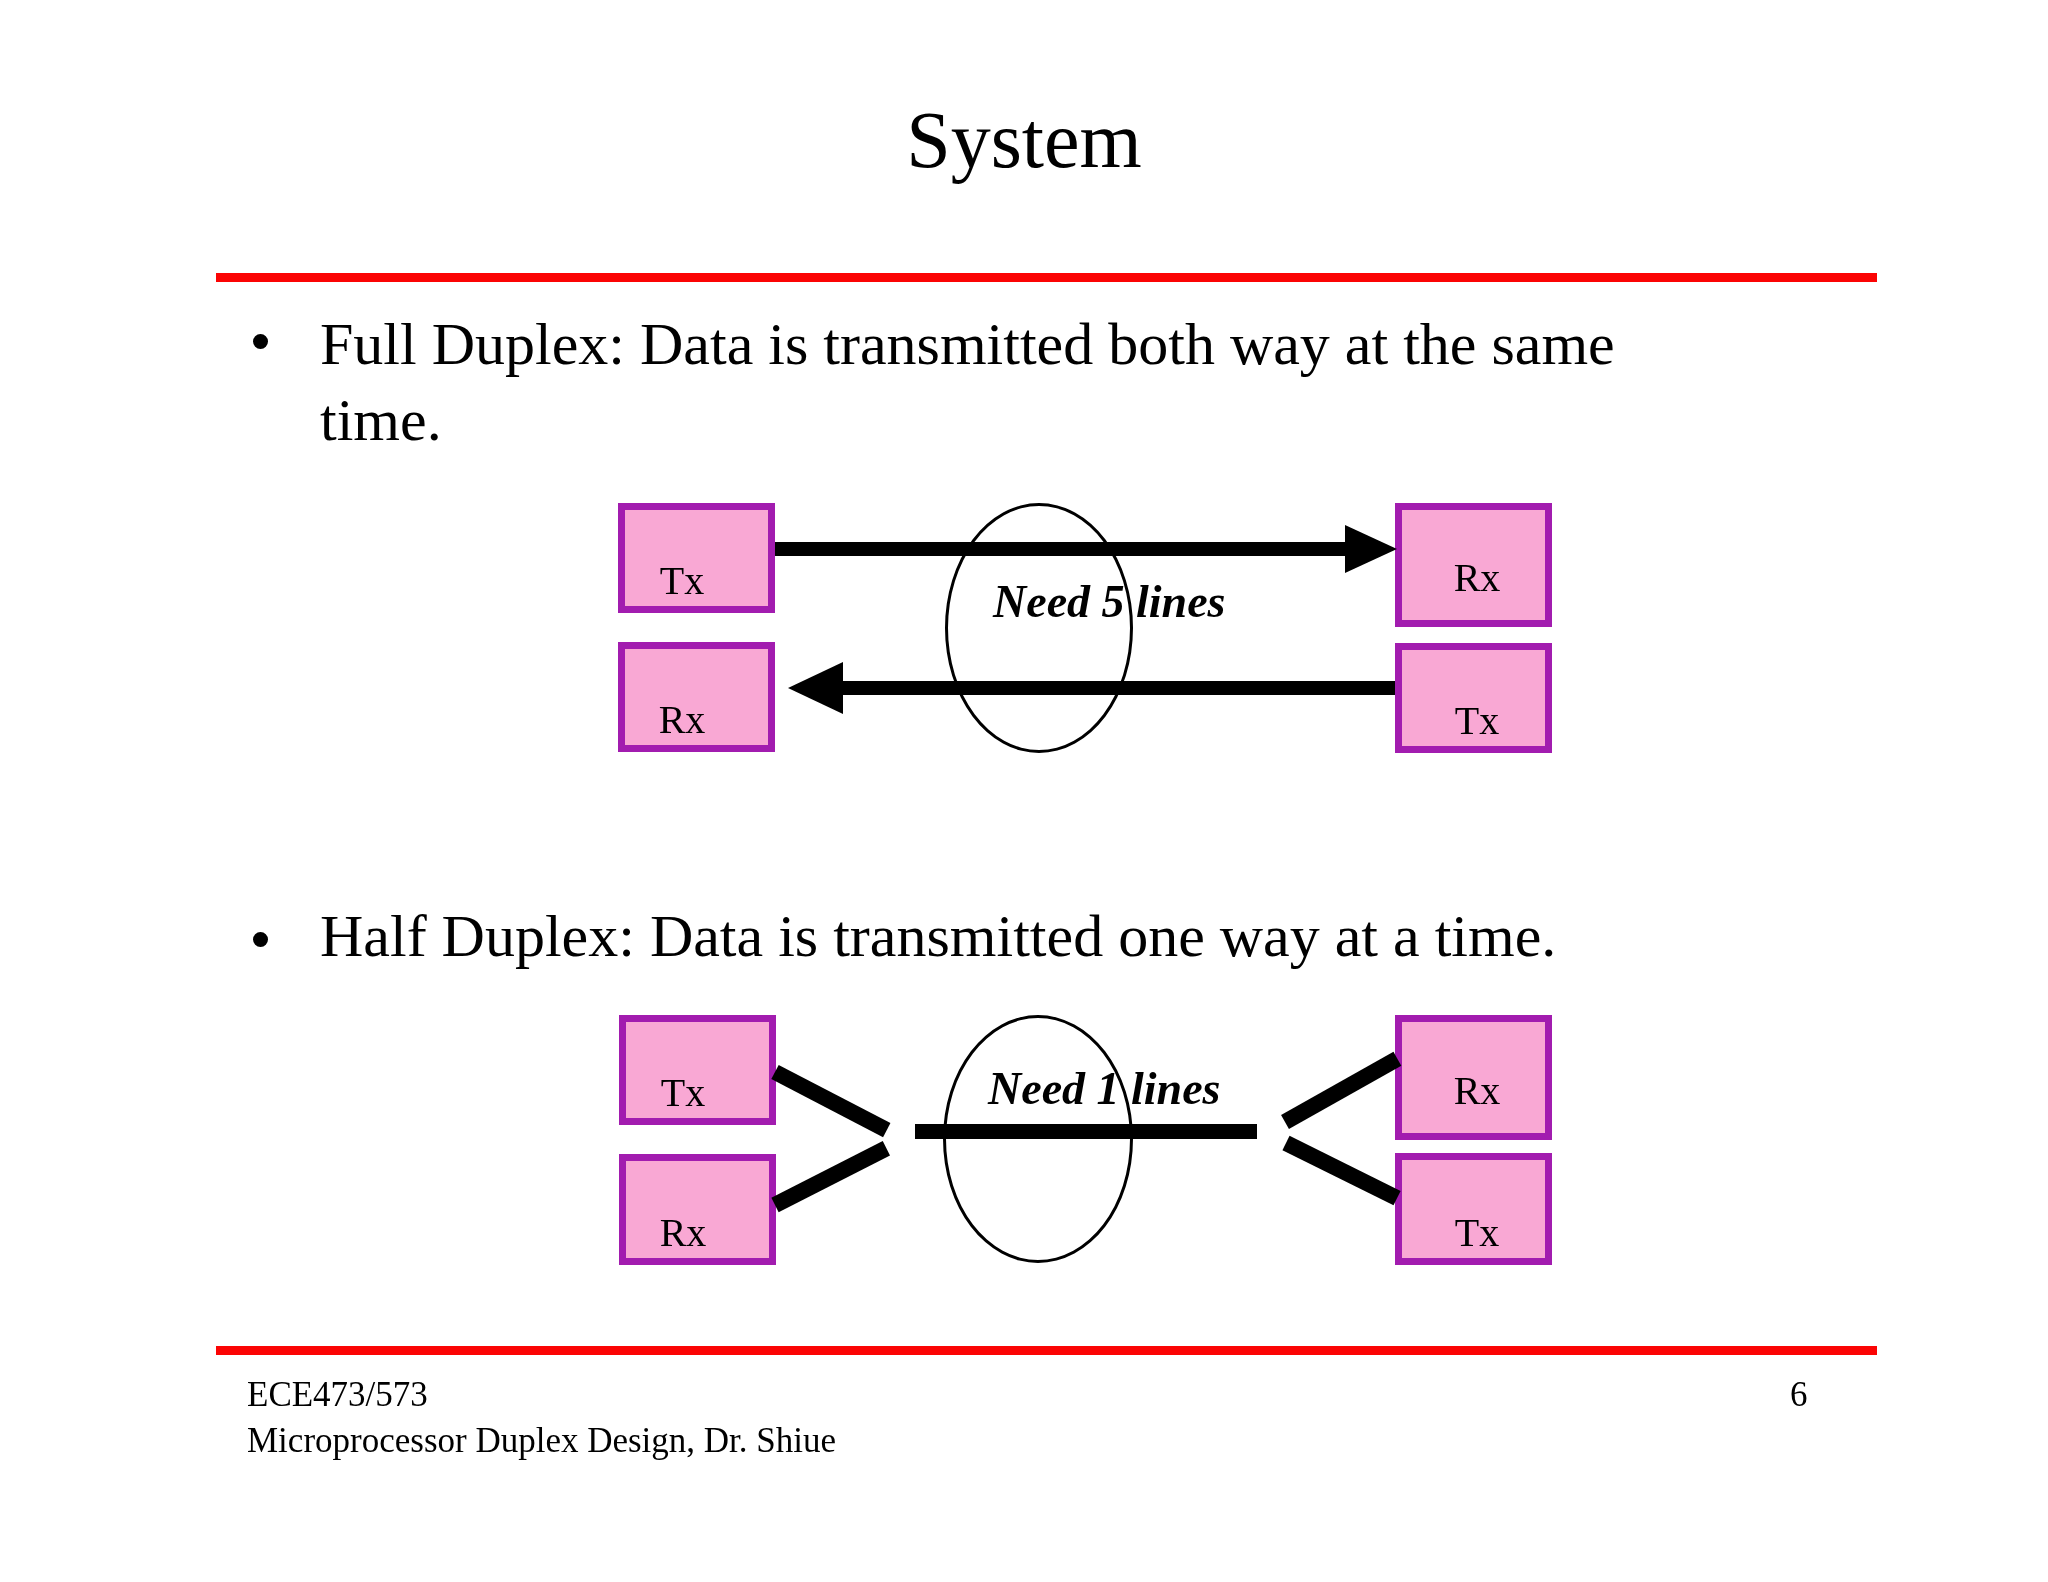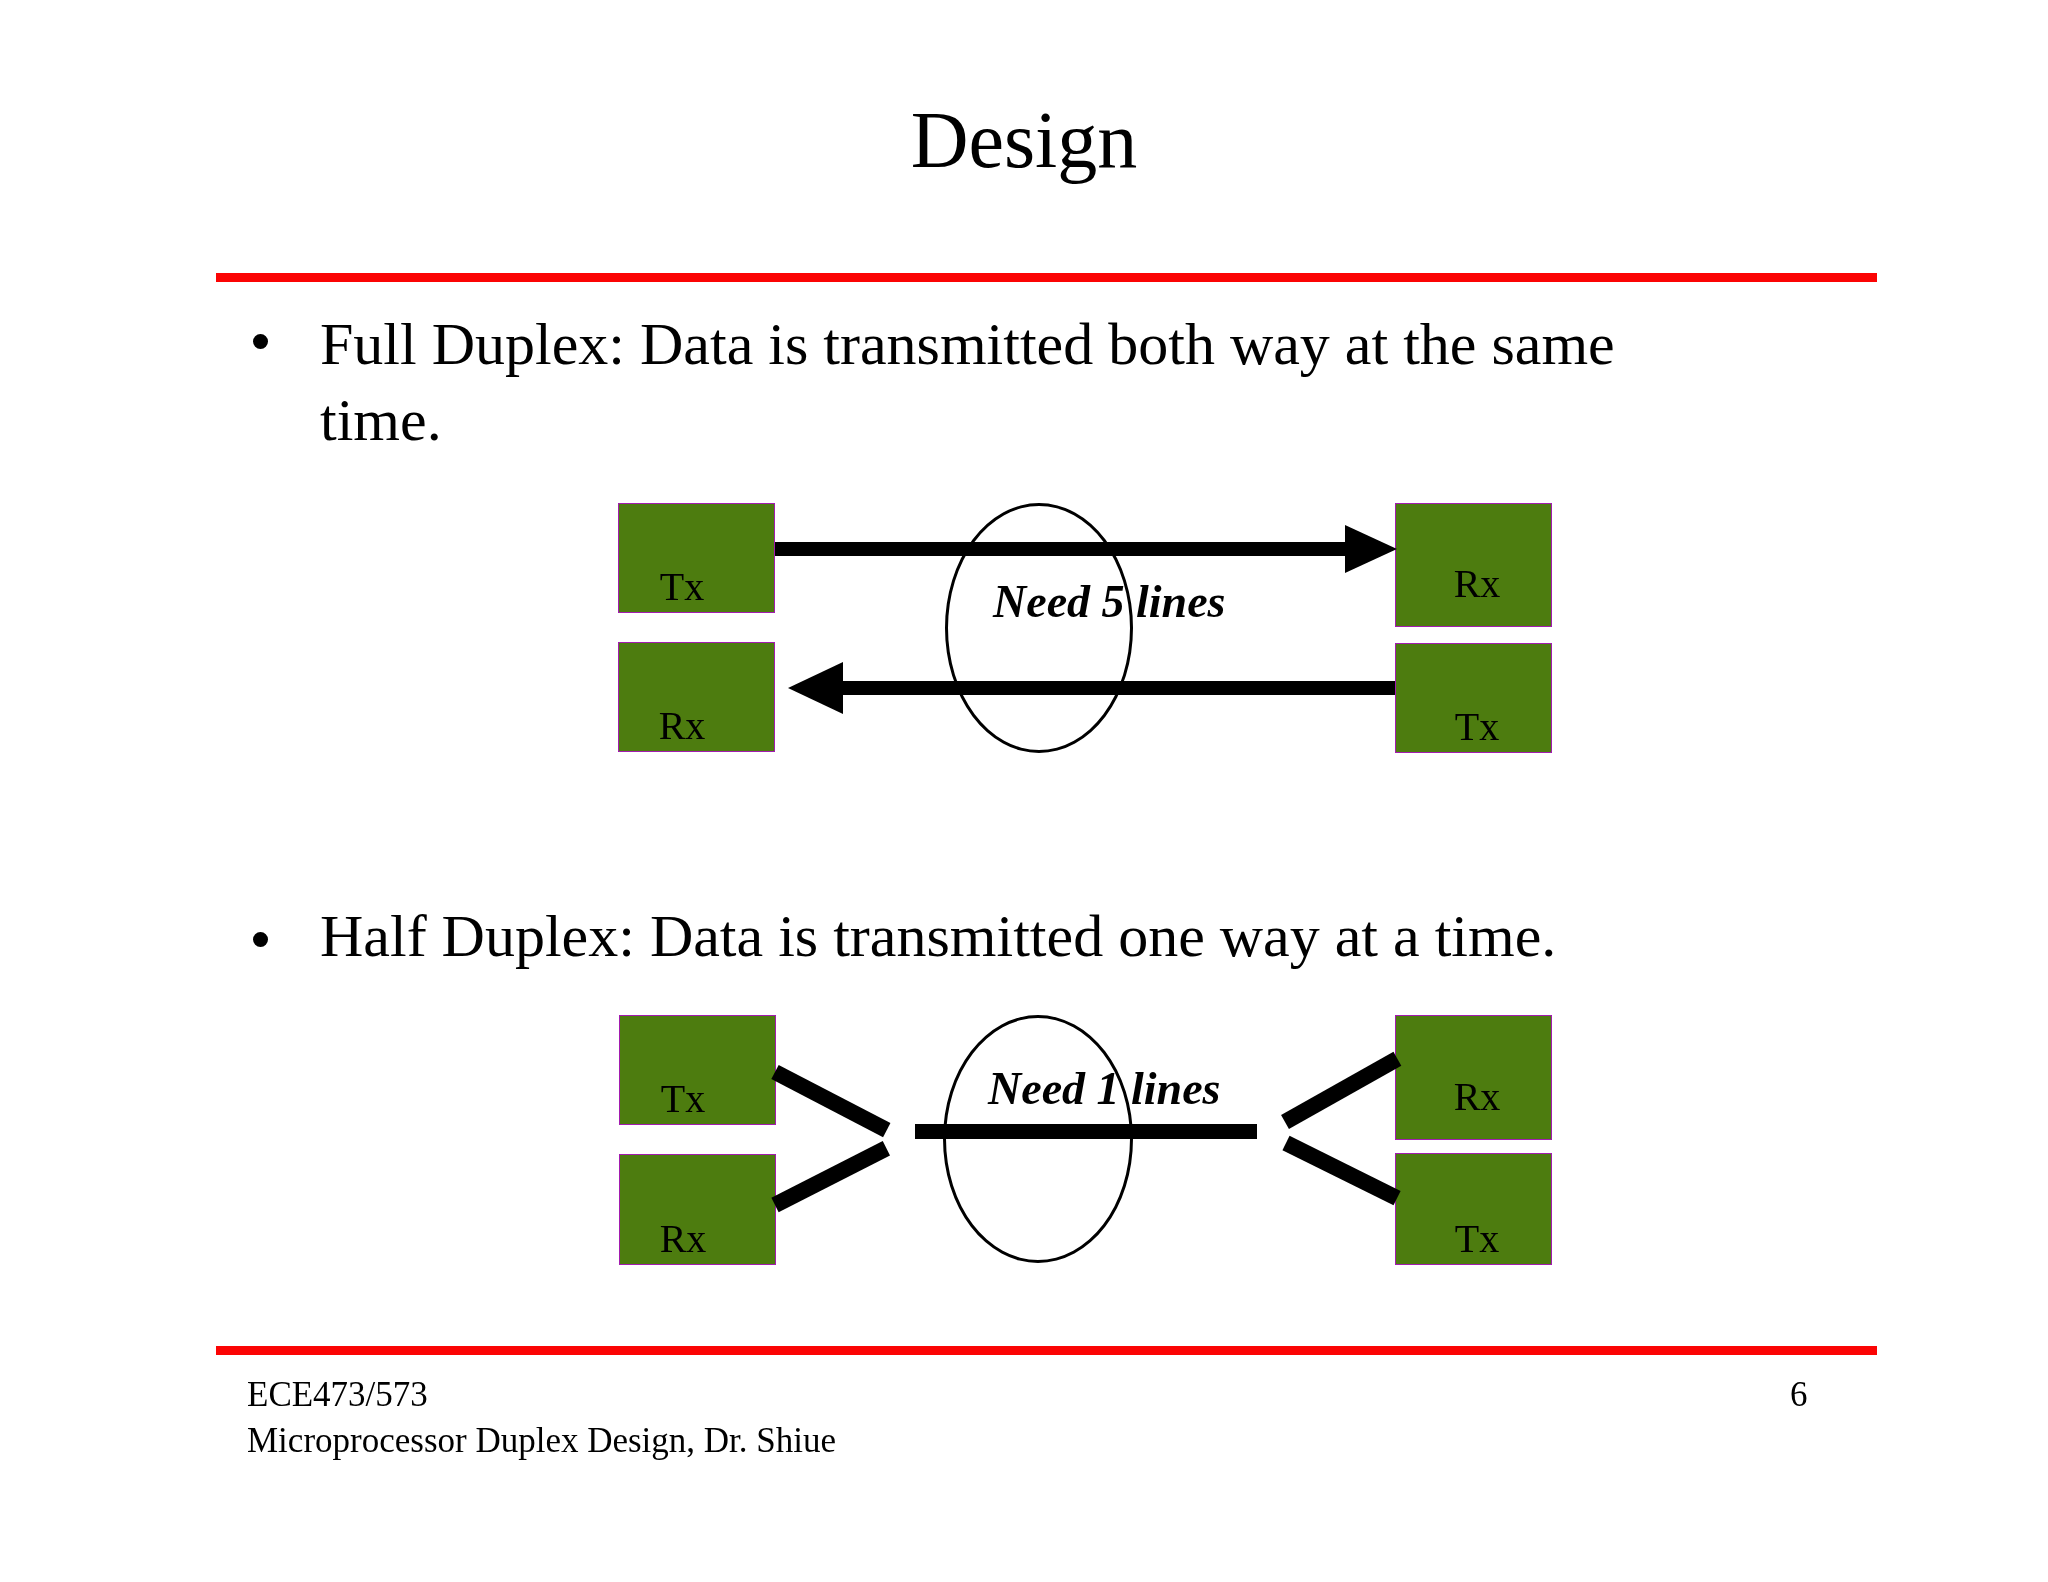--- a/index.html
+++ b/index.html
@@ -13,21 +13,21 @@
   }
   .rule-red{position:absolute;left:216px;width:1661px;height:9px;background:#fb0404;}
   .rule-top{top:273px;}
   .rule-bottom{top:1346px;}
 
   .bullet-dot{position:absolute;width:15px;height:15px;border-radius:50%;background:#000;}
   .bullet-text{position:absolute;font-size:60px;line-height:76px;white-space:nowrap;}
   .bullet-text span{display:block;}
 
   .gbox{
-    position:absolute;background:#4d7c0f;border:1px solid #a21caf;box-sizing:border-box;
+    position:absolute;background:#f9a8d4;border:7px solid #a21caf;box-sizing:border-box;
     display:flex;align-items:flex-end;justify-content:center;padding-left:7px;
   }
   .gbox .lbl{font-size:40px;line-height:44px;padding-bottom:3px;}
   .gbox.shift-left .lbl{transform:translateX(-18px);}
   .gbox.tall .lbl{padding-bottom:20px;}
 
   .ellipse{position:absolute;border:3px solid #000;border-radius:50%;box-sizing:border-box;background:transparent;}
   .annotation{position:absolute;font-size:46px;line-height:46px;font-weight:700;font-style:italic;white-space:nowrap;}
 
   .shaft{position:absolute;background:#000;}
@@ -37,21 +37,21 @@
 
   .footer{position:absolute;left:247px;top:1372px;font-size:35px;line-height:46px;}
   .footer span{display:block;}
   .page-number{position:absolute;left:1790px;top:1372px;font-size:35px;line-height:46px;}
 </style>
 </head>
 <body>
 
 <div class="slide">
 
-  <div class="title">Design</div>
+  <div class="title">System</div>
   <div class="rule-red rule-top"></div>
 
   <div class="bullet-dot" style="left:253px;top:334px;"></div>
   <div class="bullet-text" style="left:320px;top:306px;">
     <span>Full Duplex: Data is transmitted both way at the same</span>
     <span>time.</span>
   </div>
 
   <div>
     <div class="ellipse" style="left:945px;top:503px;width:188px;height:250px;"></div>

